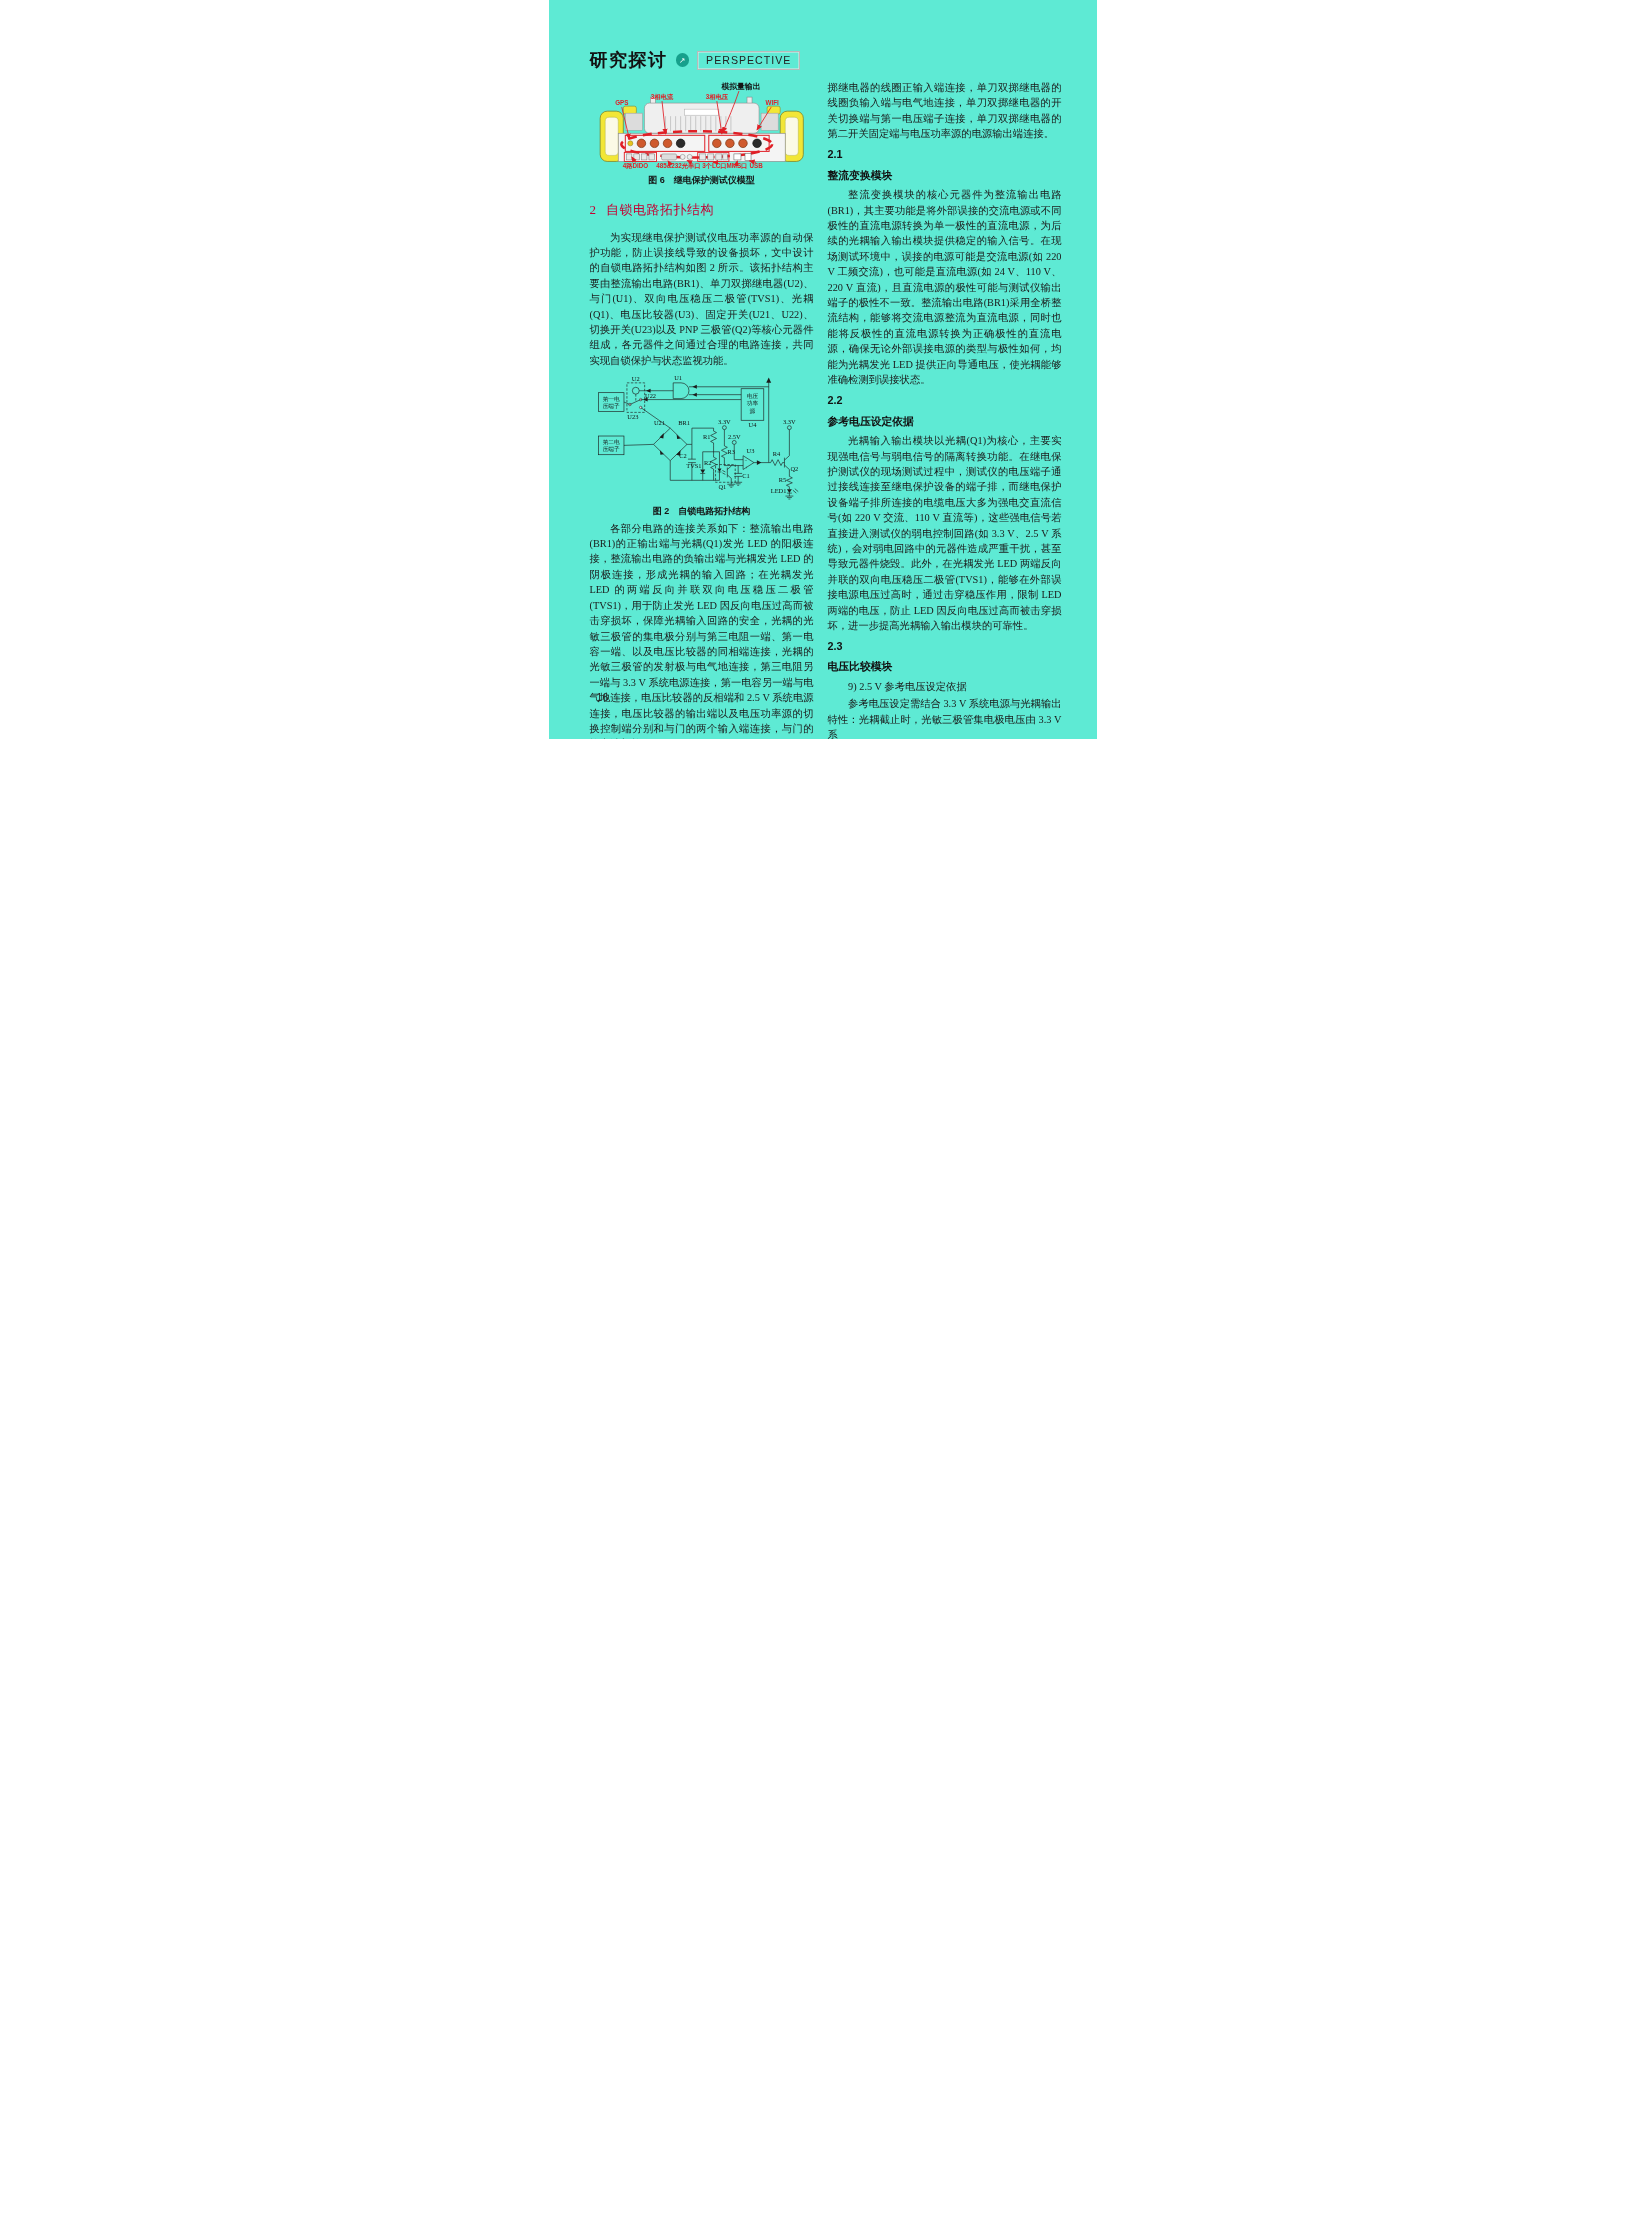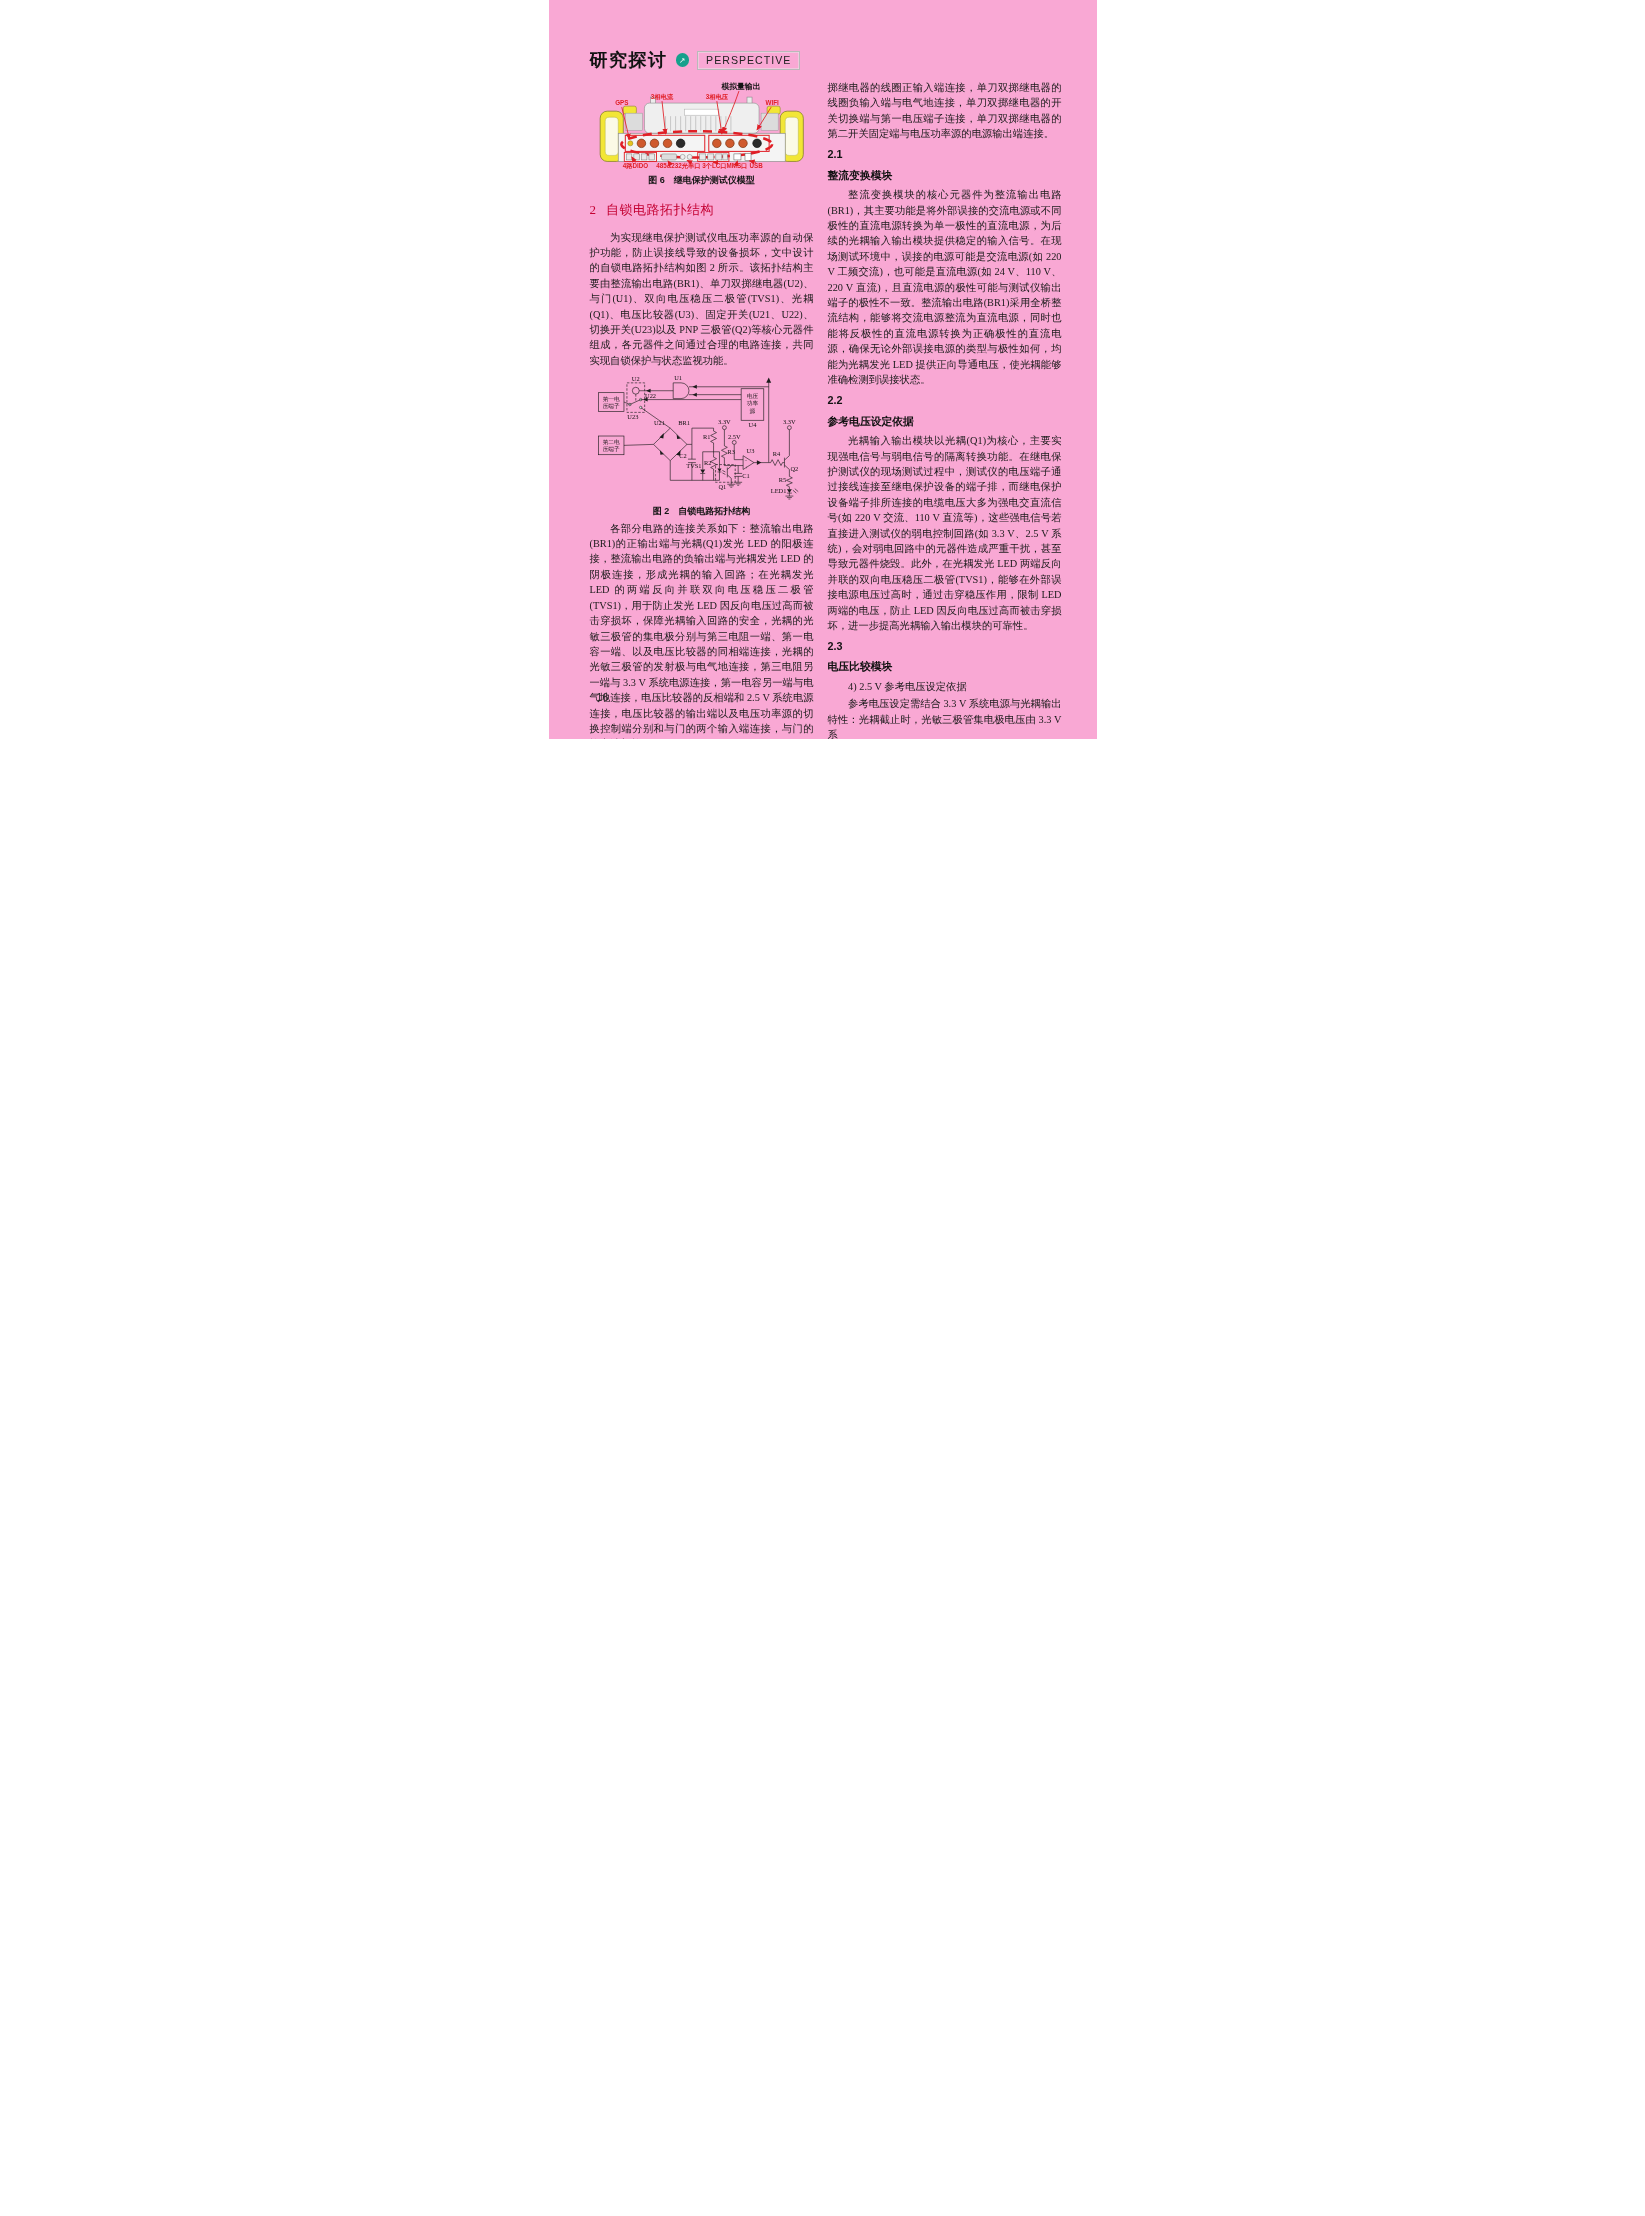--- a/index.html
+++ b/index.html
@@ -1,20 +1,20 @@
 <!DOCTYPE html>
 <html style="font-size:8px"><head>
 <meta charset="utf-8">
 <style>
   html,body{margin:0;padding:0;background:#ffffff;}
   .page{
     position:relative;
     width:548px;height:739px;
     margin:0 auto;
-    background:#f9a8d4;
+    background:#5eead4;
     font-family:"Liberation Serif",serif;
     color:#1a1a1a;
     overflow:hidden;
   }
   
   .header{position:absolute;left:41px;top:48px;display:flex;align-items:center;gap:8px;}
   .brand{font-family:"Liberation Sans",sans-serif;font-weight:bold;font-size:18px;letter-spacing:1.5px;color:#121212;}
   .arrow-badge{width:13.6px;height:13.6px;border-radius:50%;background:#16a08c;color:#fff;
     display:flex;align-items:center;justify-content:center;font-size:7.6px;font-family:"DejaVu Sans",sans-serif;}
   .perspective-box{border:1.5px solid #b9b9b9;box-shadow:inset 0 0 0 0.5px #e8e8e8;
@@ -347,19 +347,19 @@
       <span>2.2</span>
       <span>参考电压设定依据</span>
     </div>
     <p class="para indent">光耦输入输出模块以光耦(Q1)为核心，主要实现强电信号与弱电信号的隔离转换功能。在继电保护测试仪的现场测试过程中，测试仪的电压端子通过接线连接至继电保护设备的端子排，而继电保护设备端子排所连接的电缆电压大多为强电交直流信号(如 220 V 交流、110 V 直流等)，这些强电信号若直接进入测试仪的弱电控制回路(如 3.3 V、2.5 V 系统)，会对弱电回路中的元器件造成严重干扰，甚至导致元器件烧毁。此外，在光耦发光 LED 两端反向并联的双向电压稳压二极管(TVS1)，能够在外部误接电源电压过高时，通过击穿稳压作用，限制 LED 两端的电压，防止 LED 因反向电压过高而被击穿损坏，进一步提高光耦输入输出模块的可靠性。</p>
 
     <div class="hsub">
       <span>2.3</span>
       <span>电压比较模块</span>
     </div>
 
-    <p class="para indent" style="margin-top:2px;">4) 2.5 V 参考电压设定依据</p>
+    <p class="para indent" style="margin-top:2px;">9) 2.5 V 参考电压设定依据</p>
     <p class="para indent" style="margin-top:2px;">参考电压设定需结合 3.3 V 系统电源与光耦输出特性：光耦截止时，光敏三极管集电极电压由 3.3 V 系</p>
   </div>
 
   <div class="pagenum">16</div>
 </div>
 
 
 </body></html>

